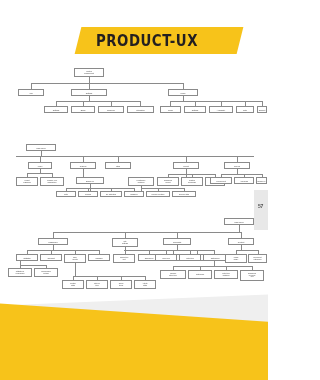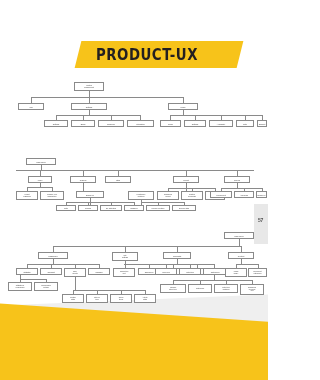--- a/index.html
+++ b/index.html
@@ -6,21 +6,21 @@
   html,body{margin:0;padding:0;}
   body{
     width:268px;height:380px;
     background:#ffffff;
     font-family:"Liberation Sans",sans-serif;
     overflow:hidden;
     position:relative;
   }
 
   
-  #slide{position:absolute;inset:0;background:#fff;overflow:hidden;margin-top:14px;}
+  #slide{position:absolute;inset:0;background:#fff;overflow:hidden;}
 
   
   #banner{
     position:absolute;left:78px;top:27px;width:162px;height:27px;
     background:var(--accent,#F7C31A);
     transform:skewX(-14deg);
     z-index:3;
   }
   #banner-label{
     position:absolute;left:96px;top:30px;width:150px;height:22px;

